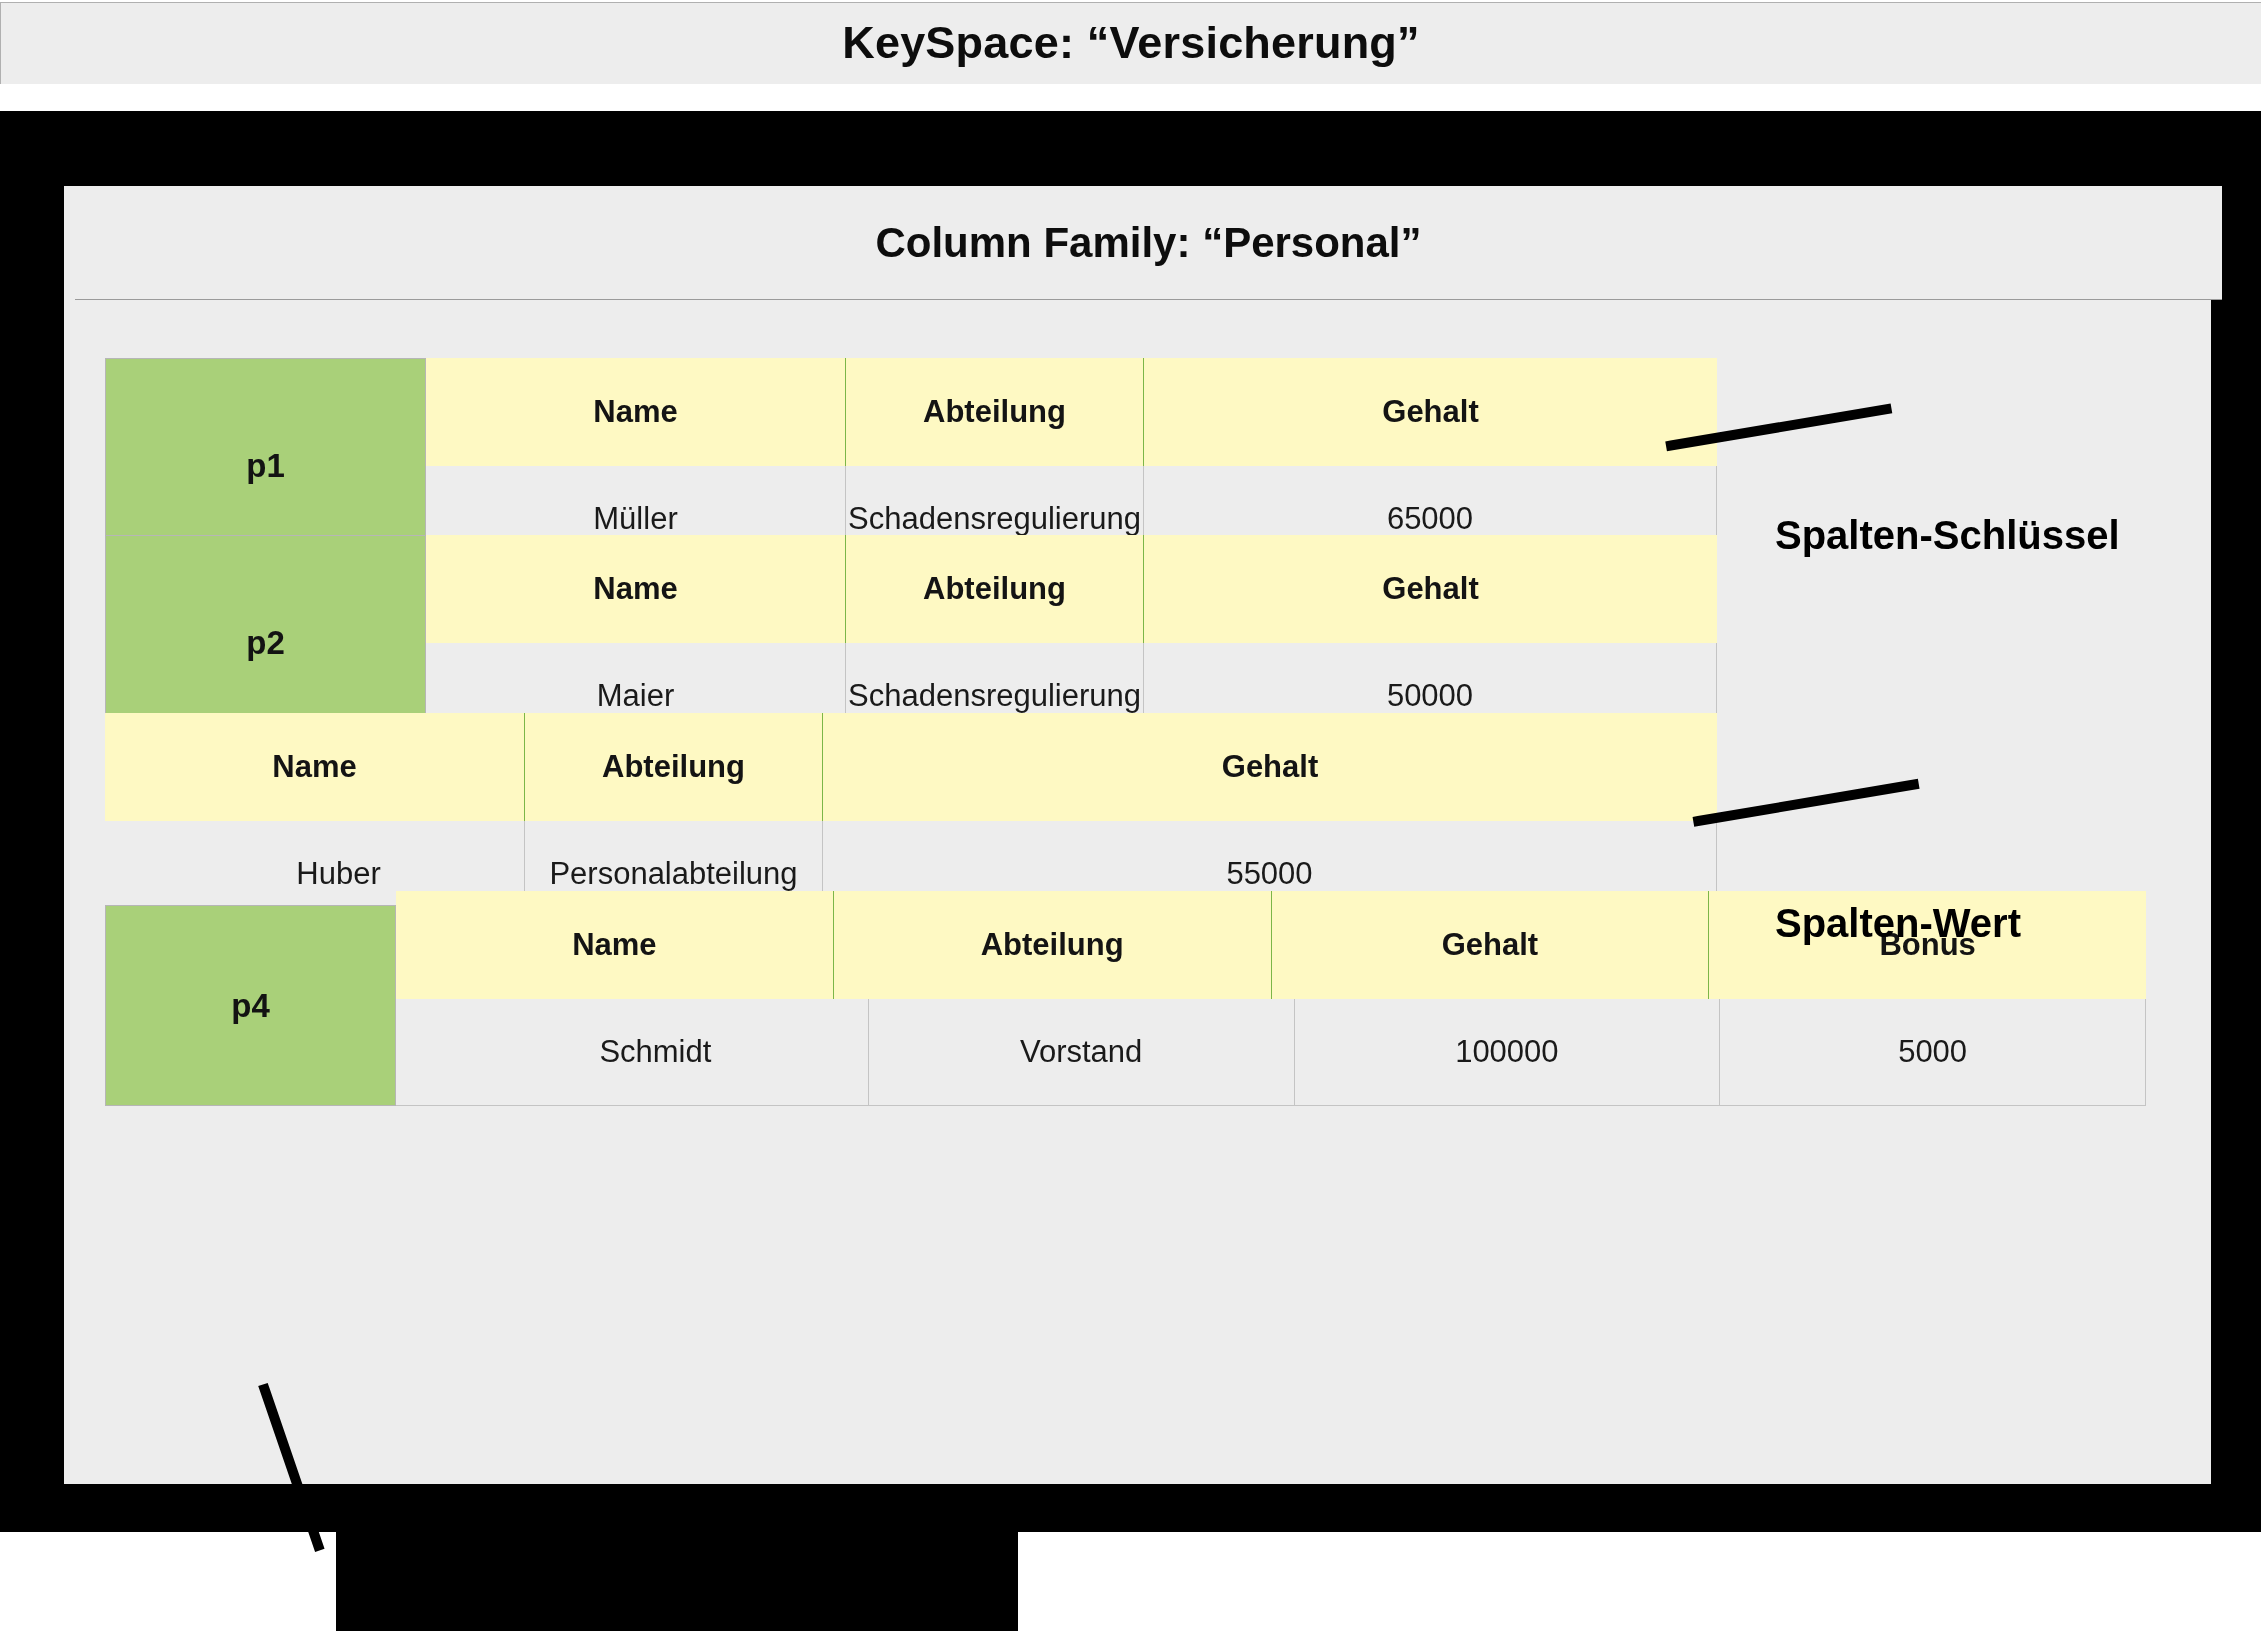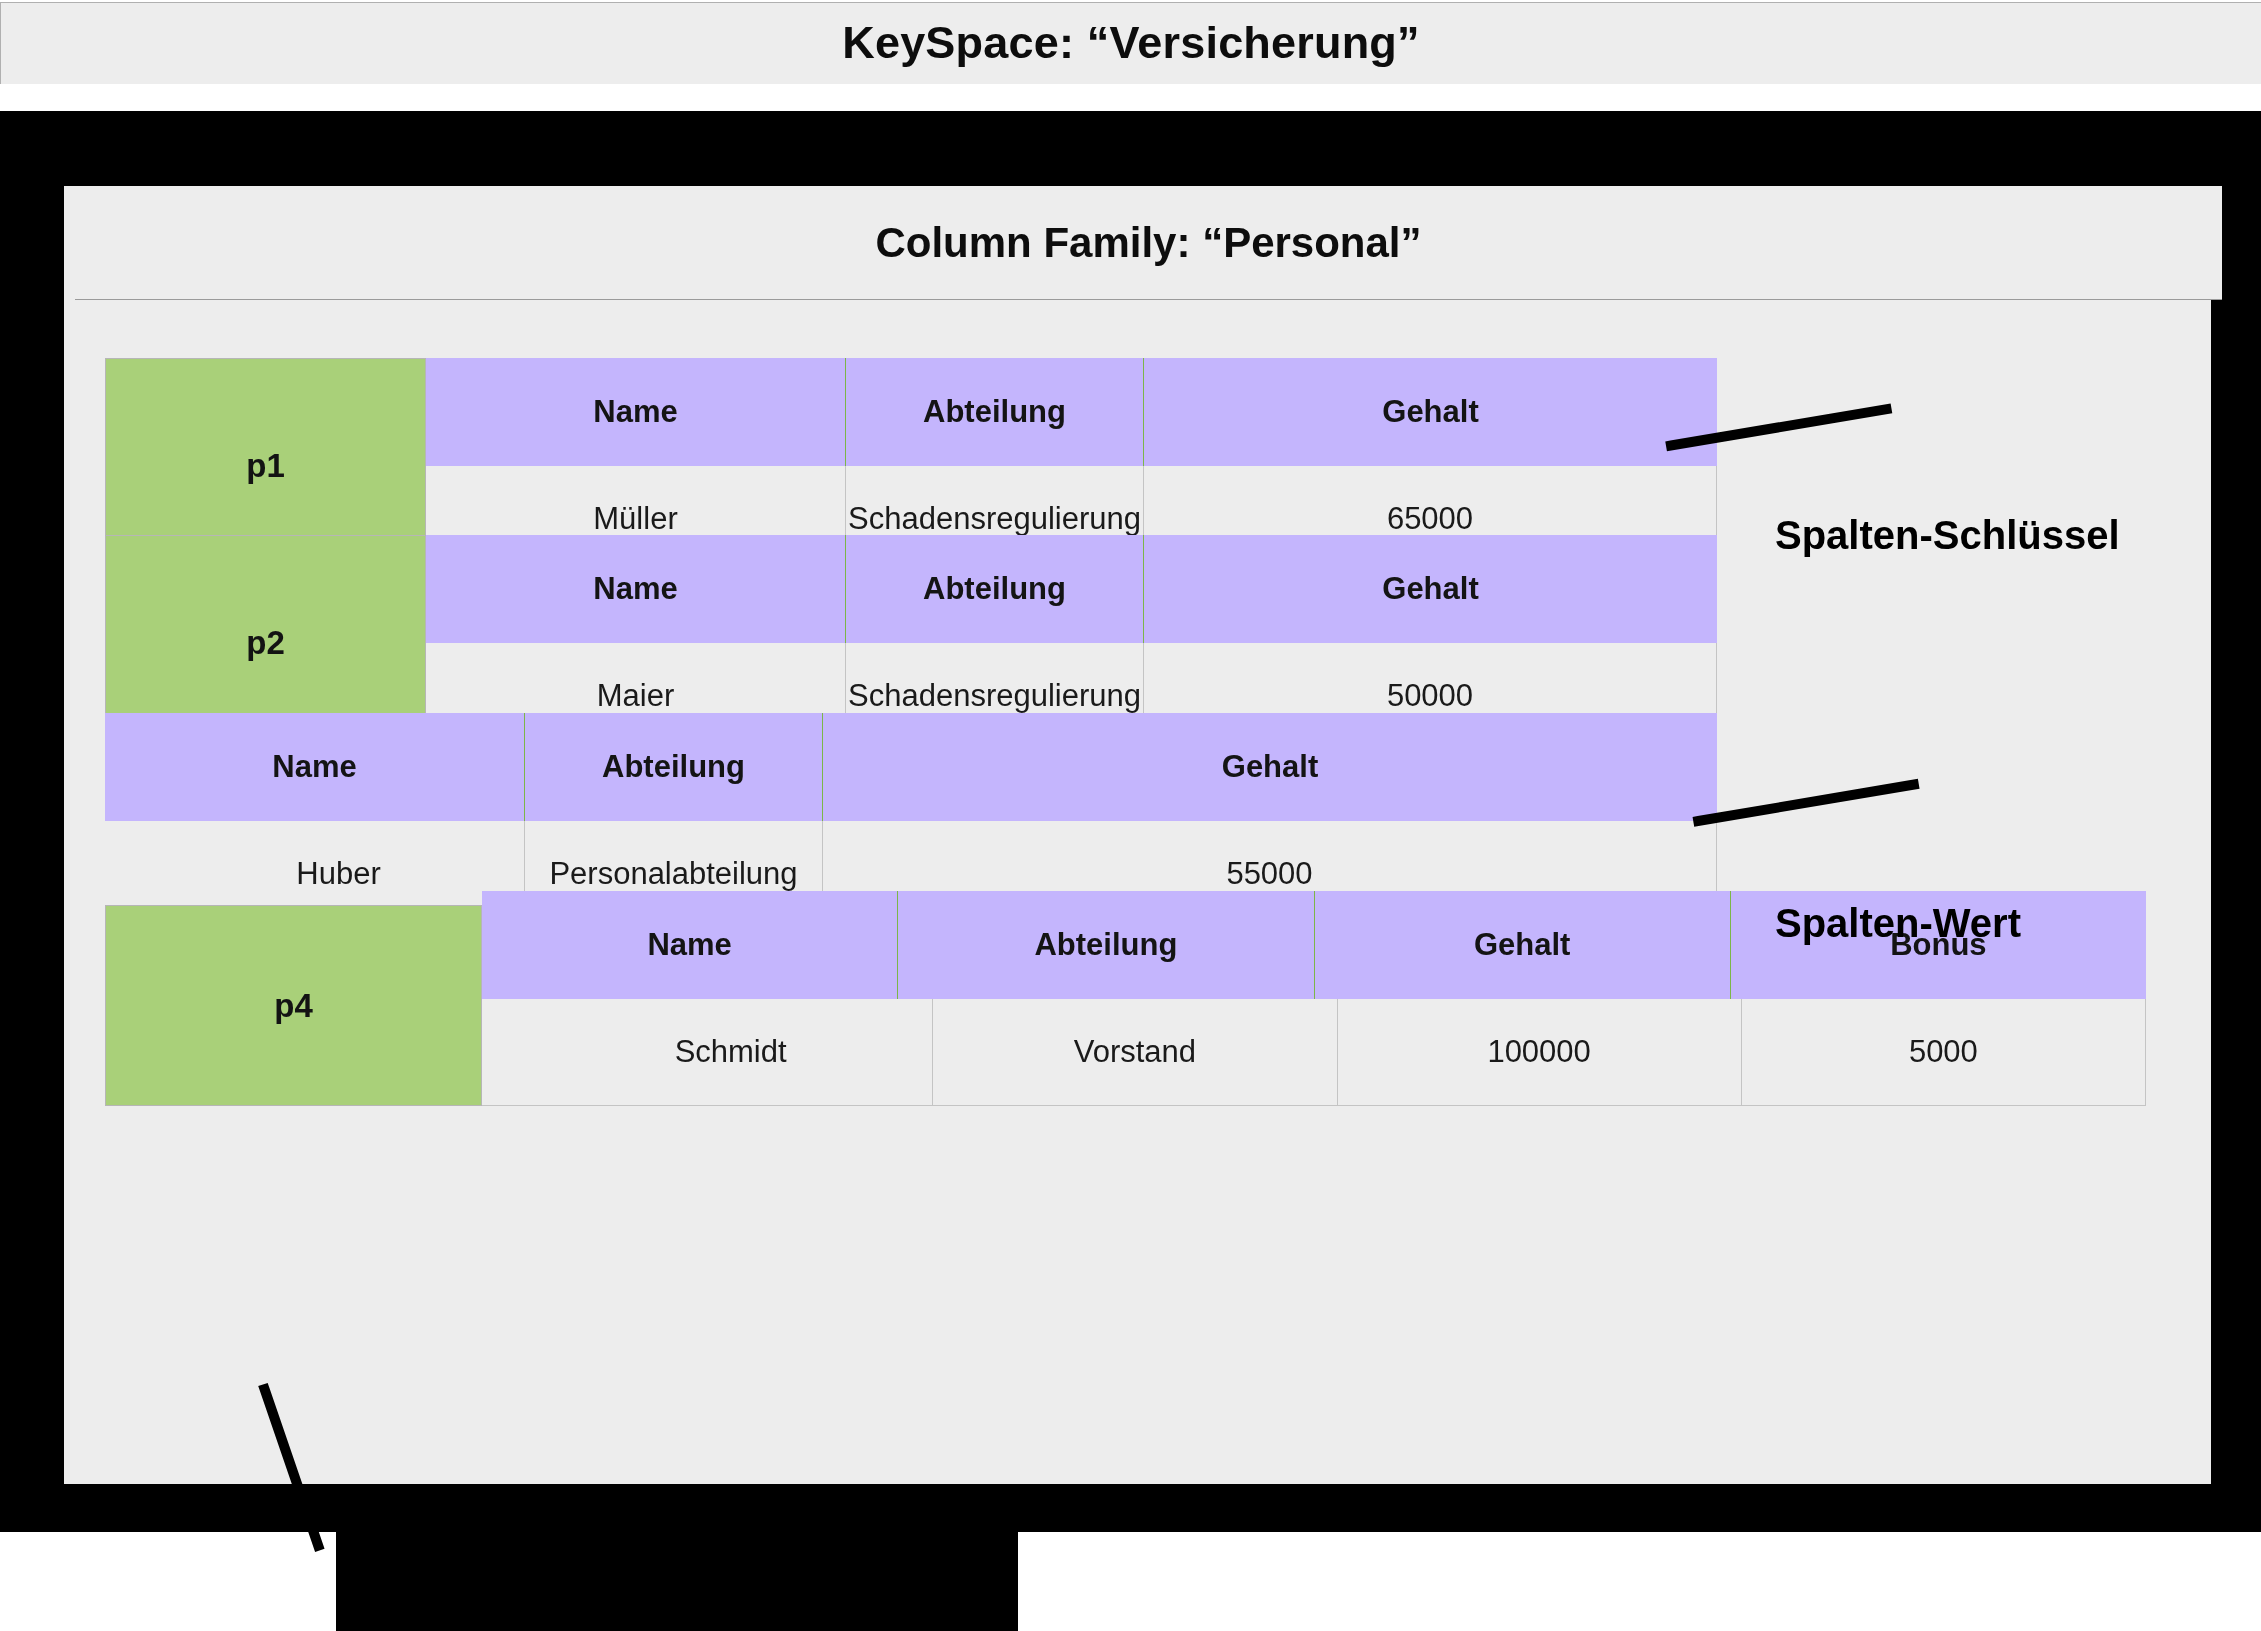--- a/index.html
+++ b/index.html
@@ -105,21 +105,21 @@
   .cols-wrap {
     display: flex;
     flex-direction: column;
     flex: 1;
   }
   .col-head-row, .col-val-row {
     display: flex;
     flex: 1;
   }
   .col-head {
-    background: #c4b5fd;
+    background: #fef9c3;
     color: #141414;
     font-size: 31px;
     font-weight: bold;
     display: flex;
     align-items: center;
     justify-content: center;
     border-right: 0.9px solid #7cb648;
     box-sizing: border-box;
     white-space: nowrap;
   }
@@ -253,21 +253,21 @@
             <span>Personalabteilung</span>
           </div>
           <div class="col-val" style="flex:1;">
             <span>55000</span>
           </div>
         </div>
       </div>
     </div>
 
     <div class="row-block" style="left:41px; top:705px; width:2041px; height:215px;">
-      <div class="rowkey-cell" style="width:377px;margin-top:14px;">
+      <div class="rowkey-cell" style="width:291px;margin-top:14px;">
         <span>p4</span>
       </div>
       <div class="cols-wrap">
         <div class="col-head-row">
           <div class="col-head" style="flex:1;">
             <span>Name</span>
           </div>
           <div class="col-head" style="flex:1;">
             <span>Abteilung</span>
           </div>

